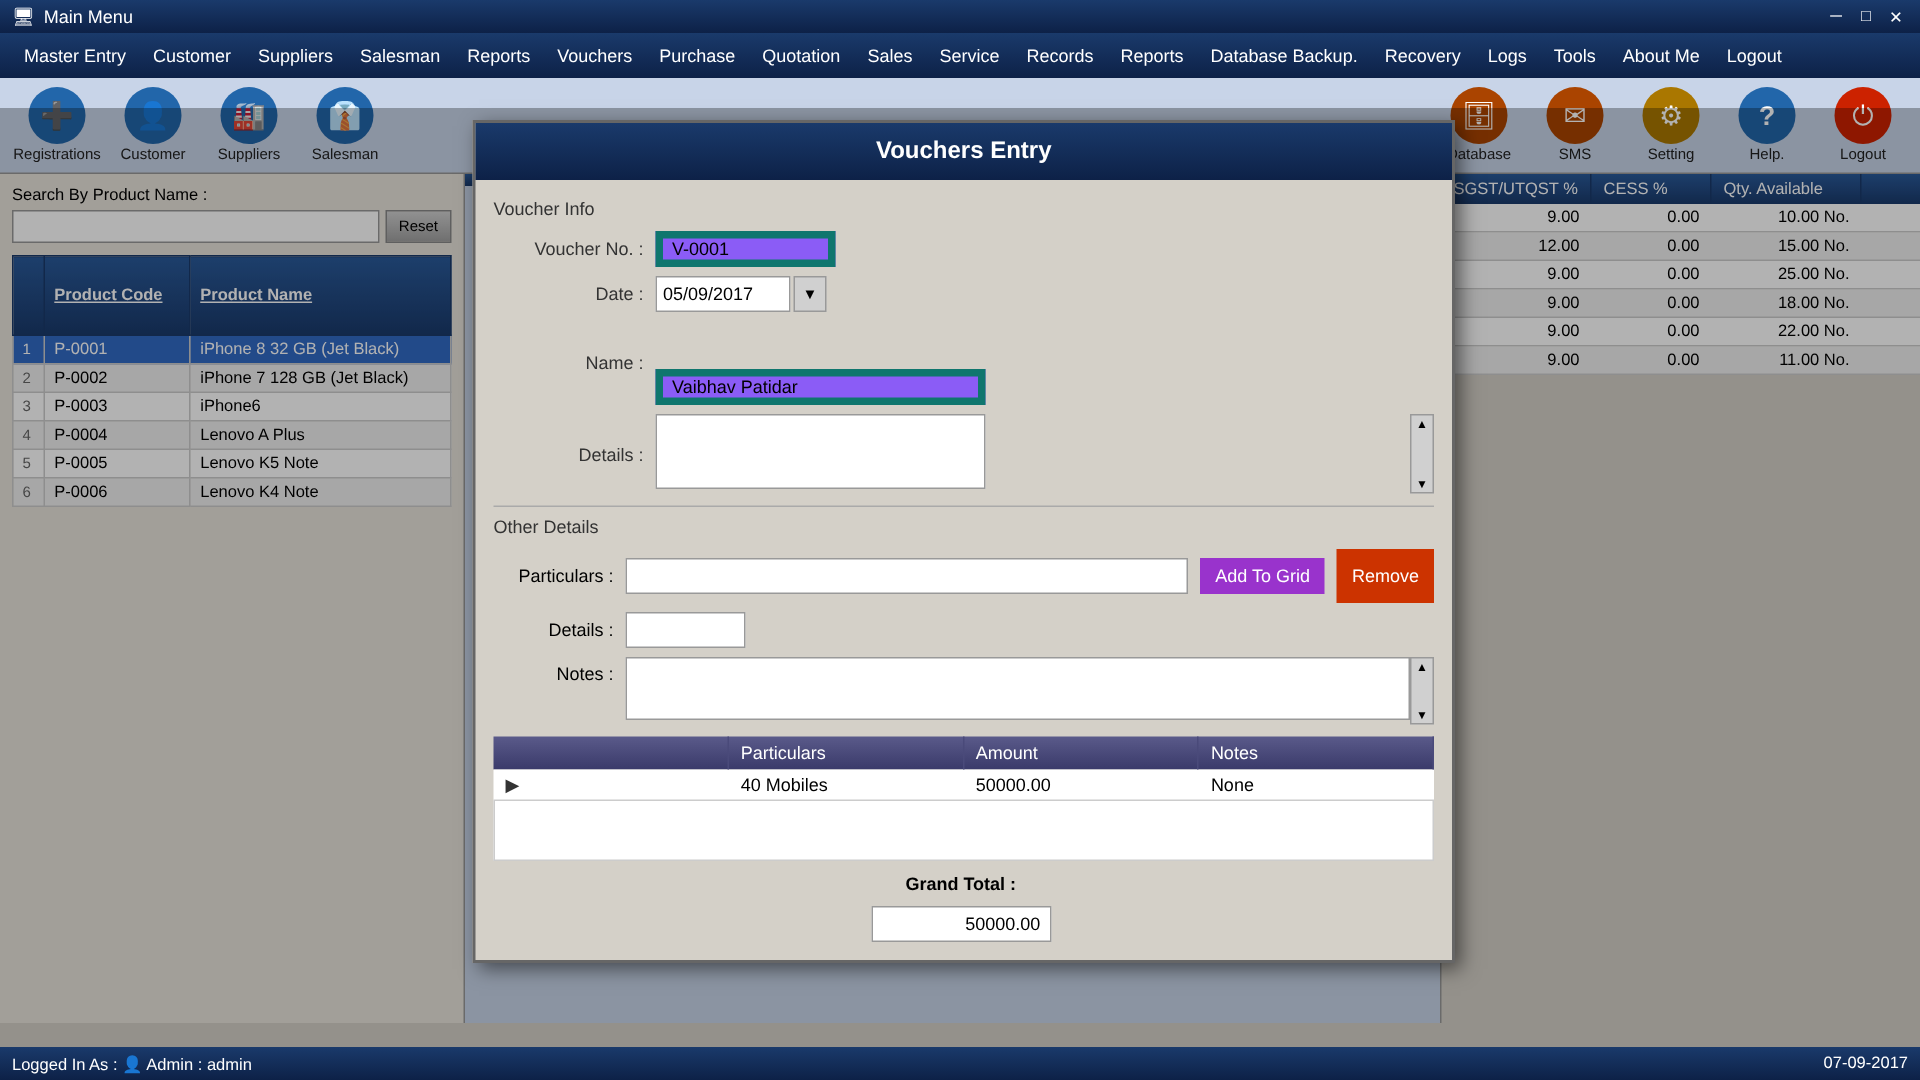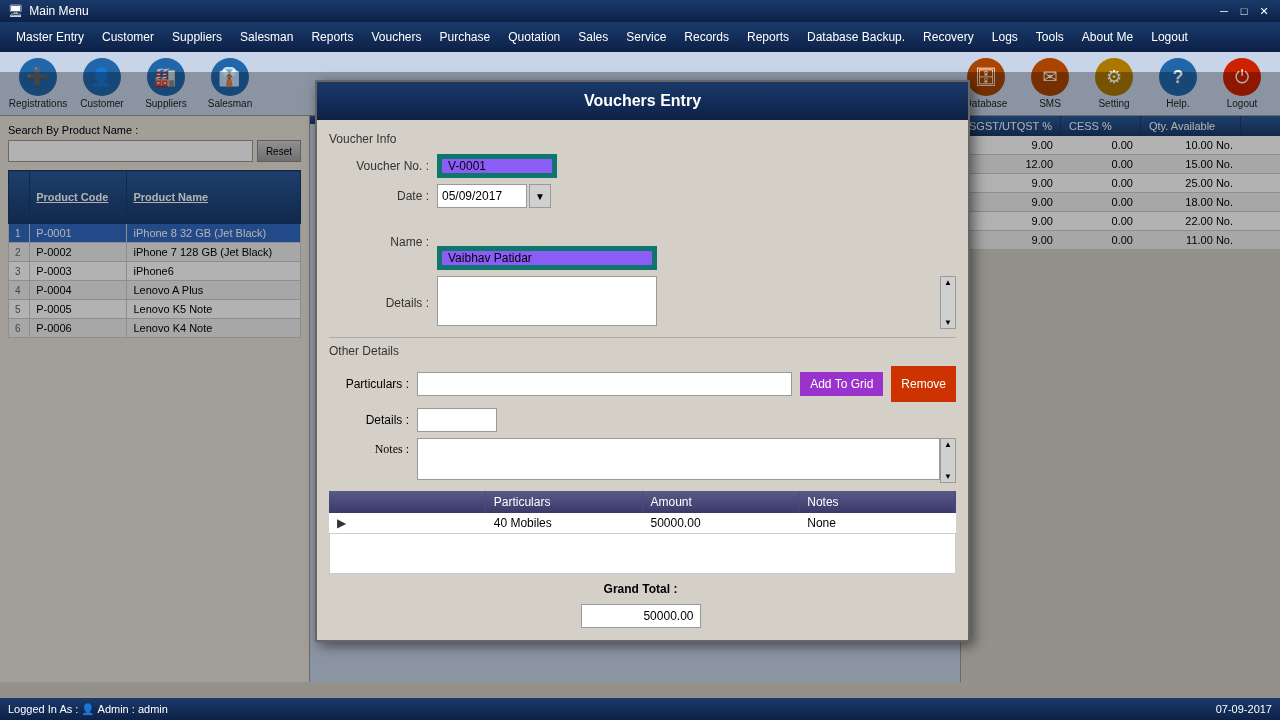--- a/index.html
+++ b/index.html
@@ -523,21 +523,21 @@
               <span class="other-label">Particulars :</span>
               <input class="other-input particulars-input" type="text" style="width: 200px;">
               <button class="add-btn">Add To Grid</button>
               <button class="remove-btn">Remove</button>
             </div>
             <div class="other-row">
               <span class="other-label">Details :</span>
               <input class="other-input amount-input" type="text" style="width: 80px;">
             </div>
             <div class="other-row" style="align-items:flex-start;">
-              <span class="other-label" style="margin-top:4px;font-family:Liberation Serif, serif;">Notes :</span>
+              <span class="other-label" style="margin-top:4px;">Notes :</span>
               <div style="position:relative; flex:1;">
                 <textarea class="notes-textarea" style="width: calc(100% - 16px); height: 42px;"></textarea>
                 <div style="position:absolute; right:0; top:0; bottom:0; width:16px; background:#d0d0d0; border:1px solid #999; display:flex; flex-direction:column; justify-content:space-between; align-items:center; padding:1px 0;">
                   <span style="font-size:8px;">▲</span>
                   <span style="font-size:8px;">▼</span>
                 </div>
               </div>
             </div>
           </div>
         </div>

